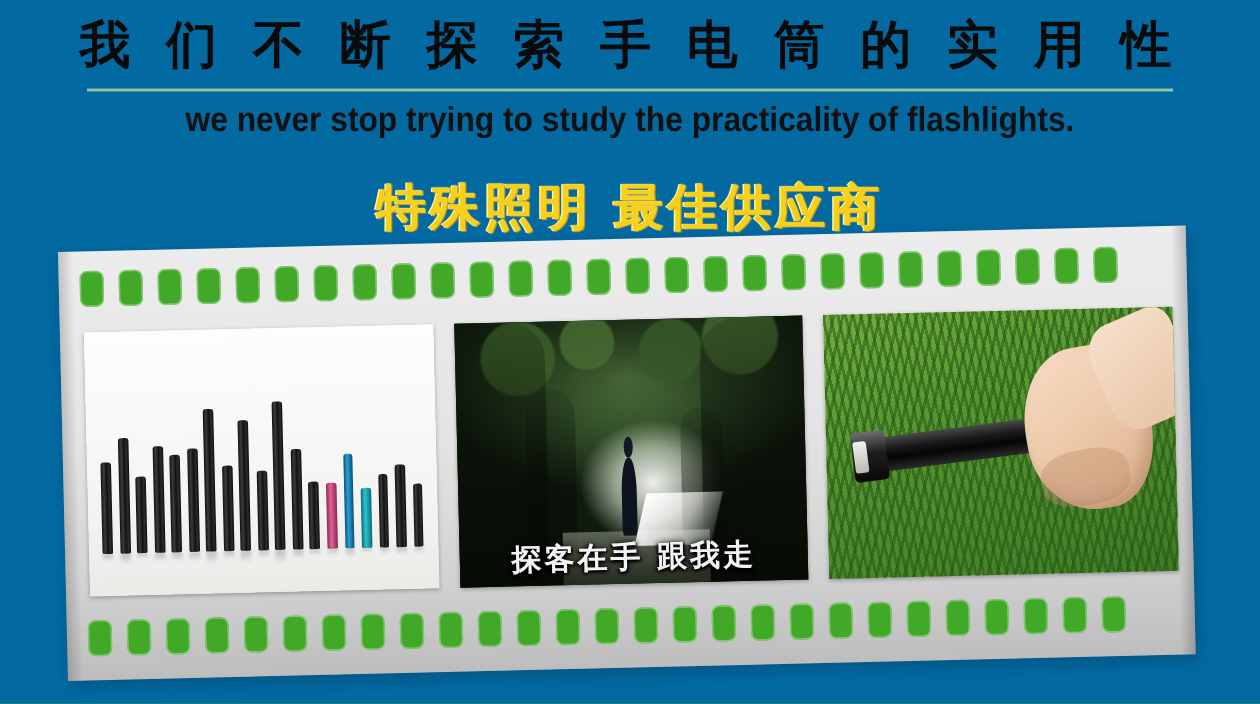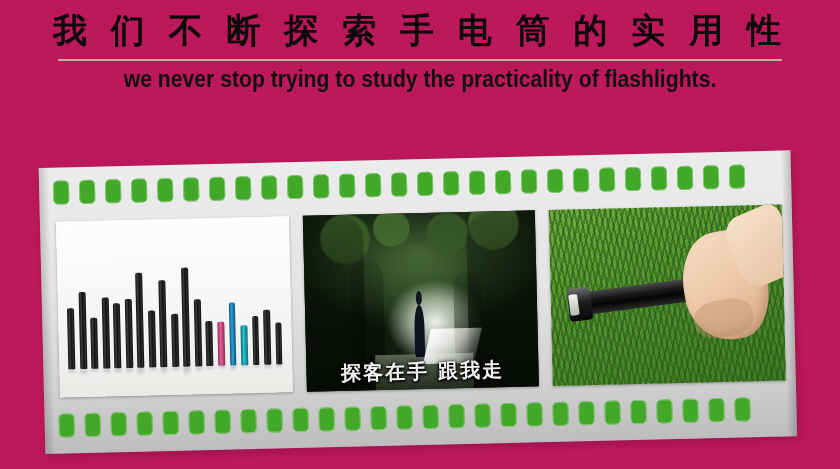--- a/index.html
+++ b/index.html
@@ -7,21 +7,21 @@
   body {
     font-family:"Liberation Sans", sans-serif;
     background:#4caf28;
     position:relative;
   }
 
   
   #banner {
     position:absolute; inset:0;
     width:840px; height:469px;
-    background:#be185d;
+    background:#0369a1;
     overflow:hidden;
   }
 
   
   .headline {
     position:absolute;
     top:8px; left:0; width:840px;
     text-align:center;
     font-size:34px;
     font-weight:bold;
@@ -281,20 +281,24 @@
 <body>
 
 <div id="banner">
 
   <div class="headline">我 们 不 断 探 索 手 电 筒 的 实 用 性</div>
 
   <div class="rule"></div>
 
   <div class="subhead">we never stop trying to study  the practicality of flashlights.</div>
 
+  <div class="gold-wrap">
+    <span class="gold">特殊照明 最佳供应商</span>
+    <span class="gold-reflect">特殊照明 最佳供应商</span>
+  </div>
 
   <div id="filmstrip">
     <div class="film-body">
       <div class="strip-shadow-l"></div>
       <div class="strip-shadow-r"></div>
     </div>
 
     <div class="film-inner">
 
       <div class="perf-row top" id="perf-top">

